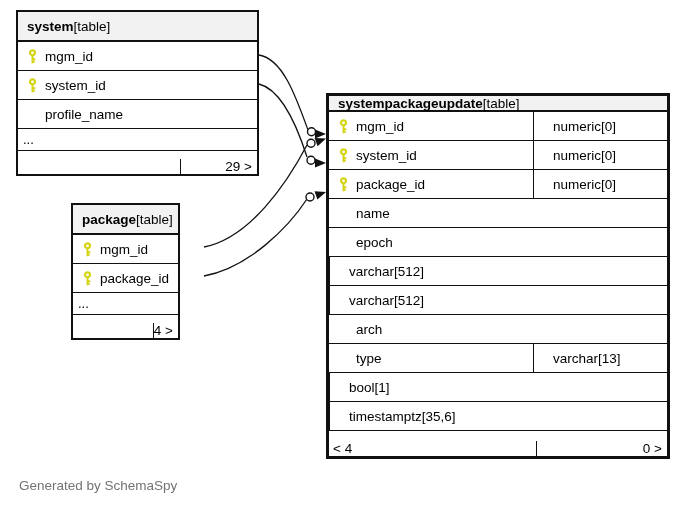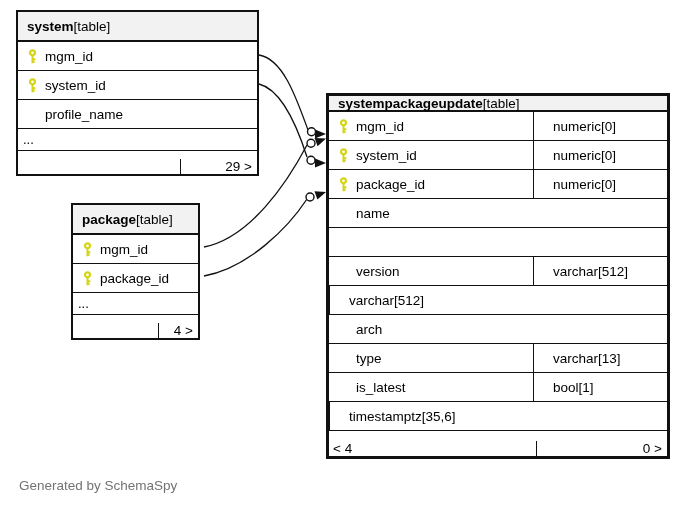--- a/index.html
+++ b/index.html
@@ -44,21 +44,21 @@
   .fcell{display:flex;align-items:center;white-space:nowrap}
   .fcell + .fcell{border-left:1.5px solid var(--border)}
   .fcell.left{justify-content:flex-start;padding-left:4px}
   .fcell.right{justify-content:flex-end;padding-right:5px}
 
   .t-system{left:16px;top:10px;width:243px}
   .t-system .fcell:nth-child(1){width:102px}
   .t-system .fcell:nth-child(2){width:60px}
   .t-system .fcell:nth-child(3){flex:1}
 
-  .t-package{left:71px;top:203px;width:129px}
+  .t-package{left:71px;top:203px;width:109px}
   .t-package .fcell:nth-child(1){width:52px}
   .t-package .fcell:nth-child(2){width:33px}
   .t-package .fcell:nth-child(3){flex:1}
 
   .t-spu{left:326px;top:93px;width:344px}
   .t-spu .fcell:nth-child(1){width:108px}
   .t-spu .fcell:nth-child(2){width:99px}
   .t-spu .fcell:nth-child(3){flex:1}
 
   .credit{position:absolute;left:19px;top:478px;font-size:13.5px;color:#737373;z-index:2}
@@ -207,27 +207,27 @@
     </div>
 
     <div class="trow">
       <span class="namecell spu-name">
         <span class="keyslot"></span>
         <span>name</span>
       </span>
     </div>
 
     <div class="trow">
-    </div>
-
-    <div class="trow">
-      <span class="namecell spu-name">
-        <span class="keyslot"></span>
-        <span>version</span>
-      </span>
+      <span class="namecell spu-name">
+        <span class="keyslot"></span>
+        <span>epoch</span>
+      </span>
+    </div>
+
+    <div class="trow">
       <span class="typecell">varchar[512]</span>
     </div>
 
     <div class="trow">
       <span class="typecell">varchar[512]</span>
     </div>
 
     <div class="trow">
       <span class="namecell spu-name">
         <span class="keyslot"></span>
@@ -237,24 +237,20 @@
 
     <div class="trow">
       <span class="namecell spu-name">
         <span class="keyslot"></span>
         <span>type</span>
       </span>
       <span class="typecell">varchar[13]</span>
     </div>
 
     <div class="trow">
-      <span class="namecell spu-name">
-        <span class="keyslot"></span>
-        <span>is_latest</span>
-      </span>
       <span class="typecell">bool[1]</span>
     </div>
 
     <div class="trow">
       <span class="typecell">timestamptz[35,6]</span>
     </div>
 
     <div class="tfoot">
       <span class="fcell left">&lt; 4</span>
       <span class="fcell"></span>

